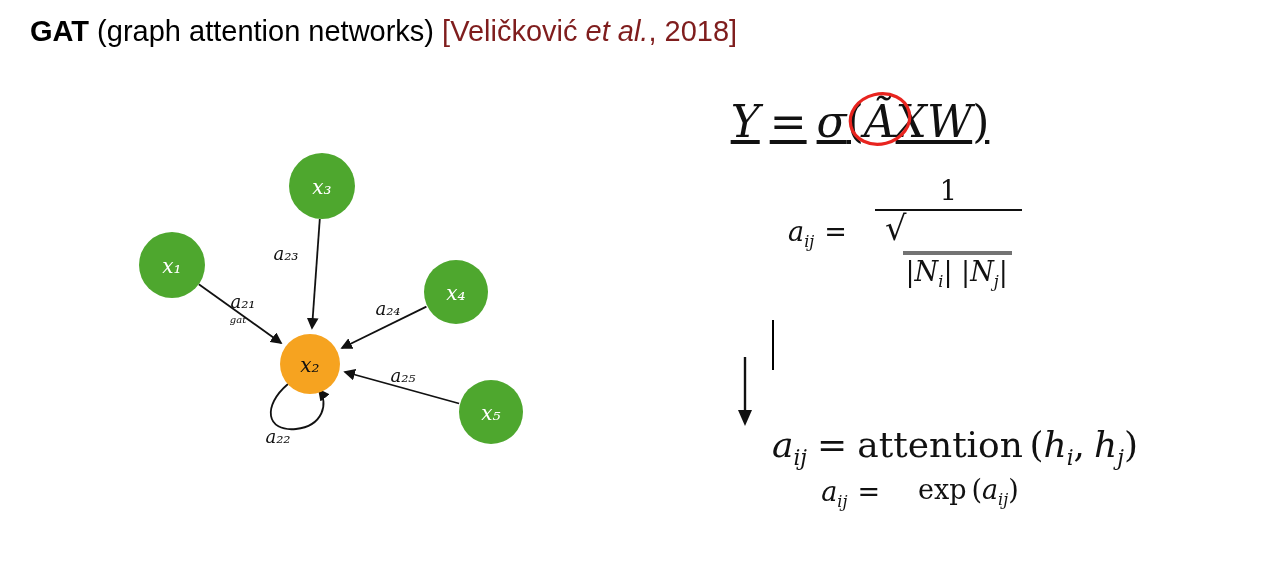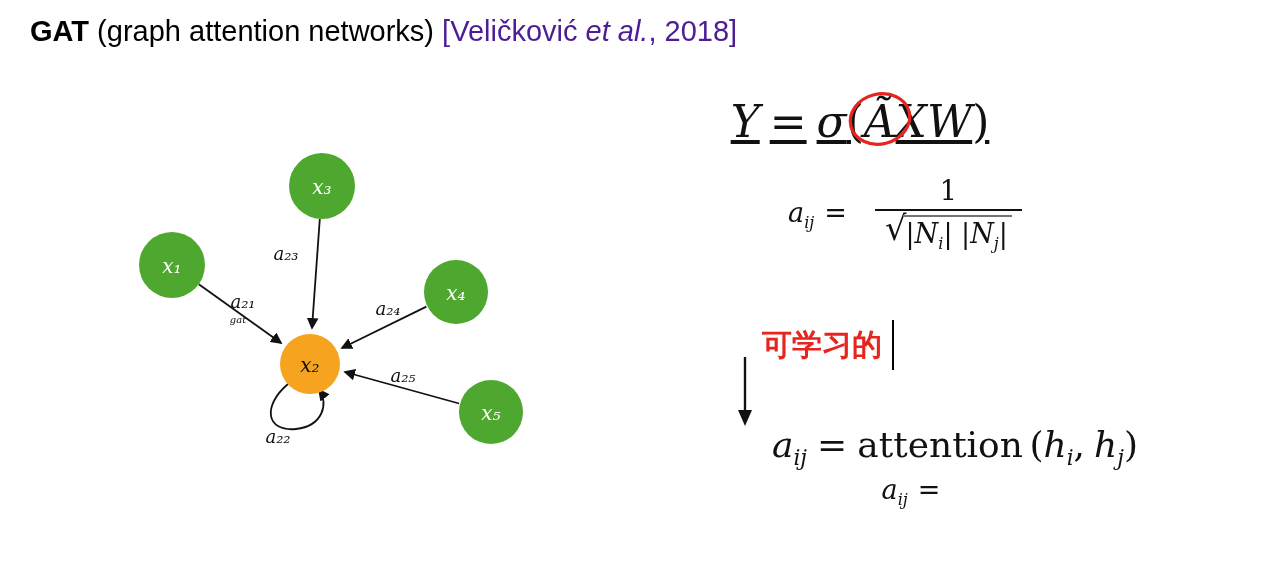--- a/index.html
+++ b/index.html
@@ -3,21 +3,21 @@
 <meta charset="utf-8">
 <style>
   html,body{margin:0;padding:0;}
   body{
     width:1280px;height:583px;background:#ffffff;position:relative;overflow:hidden;
     font-family:"Liberation Sans", sans-serif;color:#000;
   }
   
   .title{position:absolute;left:30px;top:15px;font-size:29px;white-space:nowrap;}
   .title .b{font-weight:700;}
-  .cite{color:#4c1d95;}
+  .cite{color:#7f1d1d;}
   .cite em{font-style:italic;}
   
   .graph{position:absolute;left:130px;top:140px;}
   .edge{stroke:#111;stroke-width:1.8;fill:none;}
   .nlabel{font-family:"DejaVu Serif","Liberation Serif",serif;font-style:italic;
           font-size:20px;text-anchor:middle;dominant-baseline:central;}
   .lab-white{fill:#ffffff;}
   .lab-black{fill:#111111;}
   .elabels text{font-family:"DejaVu Serif","Liberation Serif",serif;font-style:italic;
           font-size:18px;fill:#111;text-anchor:middle;}
@@ -28,21 +28,21 @@
   sub{font-size:60%;}
   .eq{margin:0 10px;}
   .fn{margin-right:0.18em;}
   .comma{margin-right:0.25em;}
   .row{display:flex;align-items:center;gap:16px;}
   .frac{display:inline-flex;flex-direction:column;align-items:center;margin-left:2px;}
   .frac .num{display:block;text-align:center;padding:0 10px 3px;}
   .frac .den{display:block;text-align:center;border-top:2px solid #111;padding:4px 10px 0;}
   .sqrt{display:inline-flex;align-items:flex-start;}
   .rad{font-size:1.25em;line-height:1;margin-top:-3px;}
-  .radicand{display:inline-block;border-top:2px solid #737373;margin-left:-3px;padding:1px 4px 0 2px;}
+  .radicand{display:inline-block;border-top:4px solid #737373;margin-left:-3px;padding:1px 4px 0 2px;margin-top:36px;}
   .sum{font-size:1.3em;line-height:0.85;}
   .sumsub{font-size:55%;}
   .f1{left:690px;top:96px;width:340px;font-size:44px;text-align:center;text-decoration:underline;}
   .f2{left:745px;top:175px;width:320px;font-size:27px;justify-content:center;}
   .f4{left:772px;top:424px;font-size:36px;}
   .f5{left:740px;top:474px;width:370px;font-size:27px;justify-content:center;}
   .awrap{position:relative;display:inline-block;}
   .ring{position:absolute;left:-17px;top:-7px;width:66px;height:60px;overflow:visible;pointer-events:none;}
   
   .annot{position:absolute;left:762px;top:320px;display:flex;align-items:center;
@@ -110,28 +110,28 @@
     <span class="frac">
       <span class="num">1</span>
       <span class="den"><span class="sqrt">
           <span class="rad">√</span>
           <span class="radicand"><span>|</span><span class="mi">N</span><sub class="mi">i</sub><span>| |</span><span class="mi">N</span><sub class="mi">j</sub><span>|</span></span>
         </span></span>
     </span>
   </div>
 
 <div class="annot">
-    <span class="learn">可学习的</span>
     <span class="vbar"></span>
   </div>
 
 <svg class="down-arrow" width="20" height="70" viewBox="0 0 20 70">
   <line x1="10" y1="0" x2="10" y2="55" stroke="#111" stroke-width="2.4"></line>
   <path d="M 3 53 L 17 53 L 10 69 Z" fill="#111"></path>
 </svg>
 
 <div class="math f4"><span class="mi">a</span><sub class="mi">ij</sub><span class="eq">=</span><span class="fn">attention</span><span>(</span><span class="mi">h</span><sub class="mi">i</sub><span class="comma">,</span><span class="mi">h</span><sub class="mi">j</sub><span>)</span></div>
 
 <div class="math row f5">
     <span class="lhs"><span class="mi">a</span><sub class="mi">ij</sub><span class="eq">=</span></span>
     <span class="frac">
+      <span class="num"><span class="fn">exp</span><span>(</span><span class="mi">a</span><sub class="mi">ij</sub><span>)</span></span>
     </span>
   </div>
 
 </body></html>

